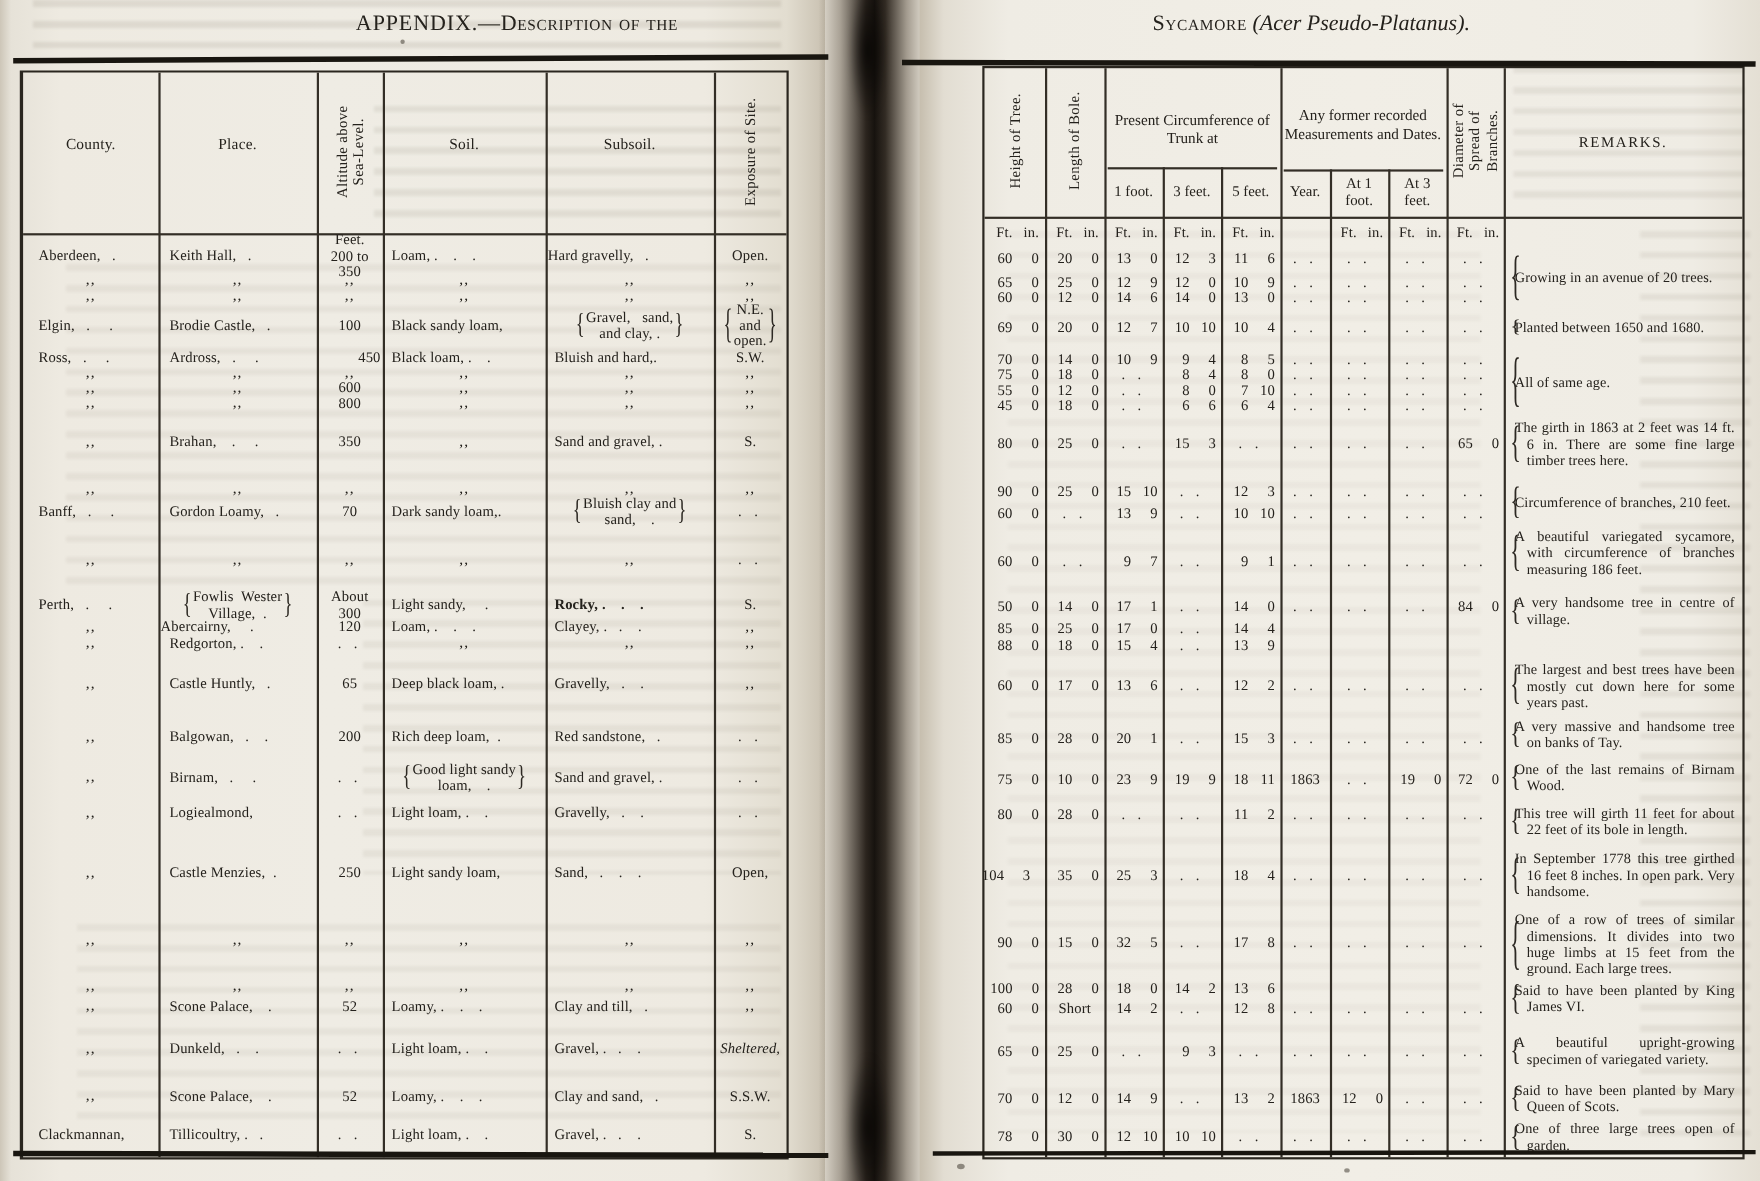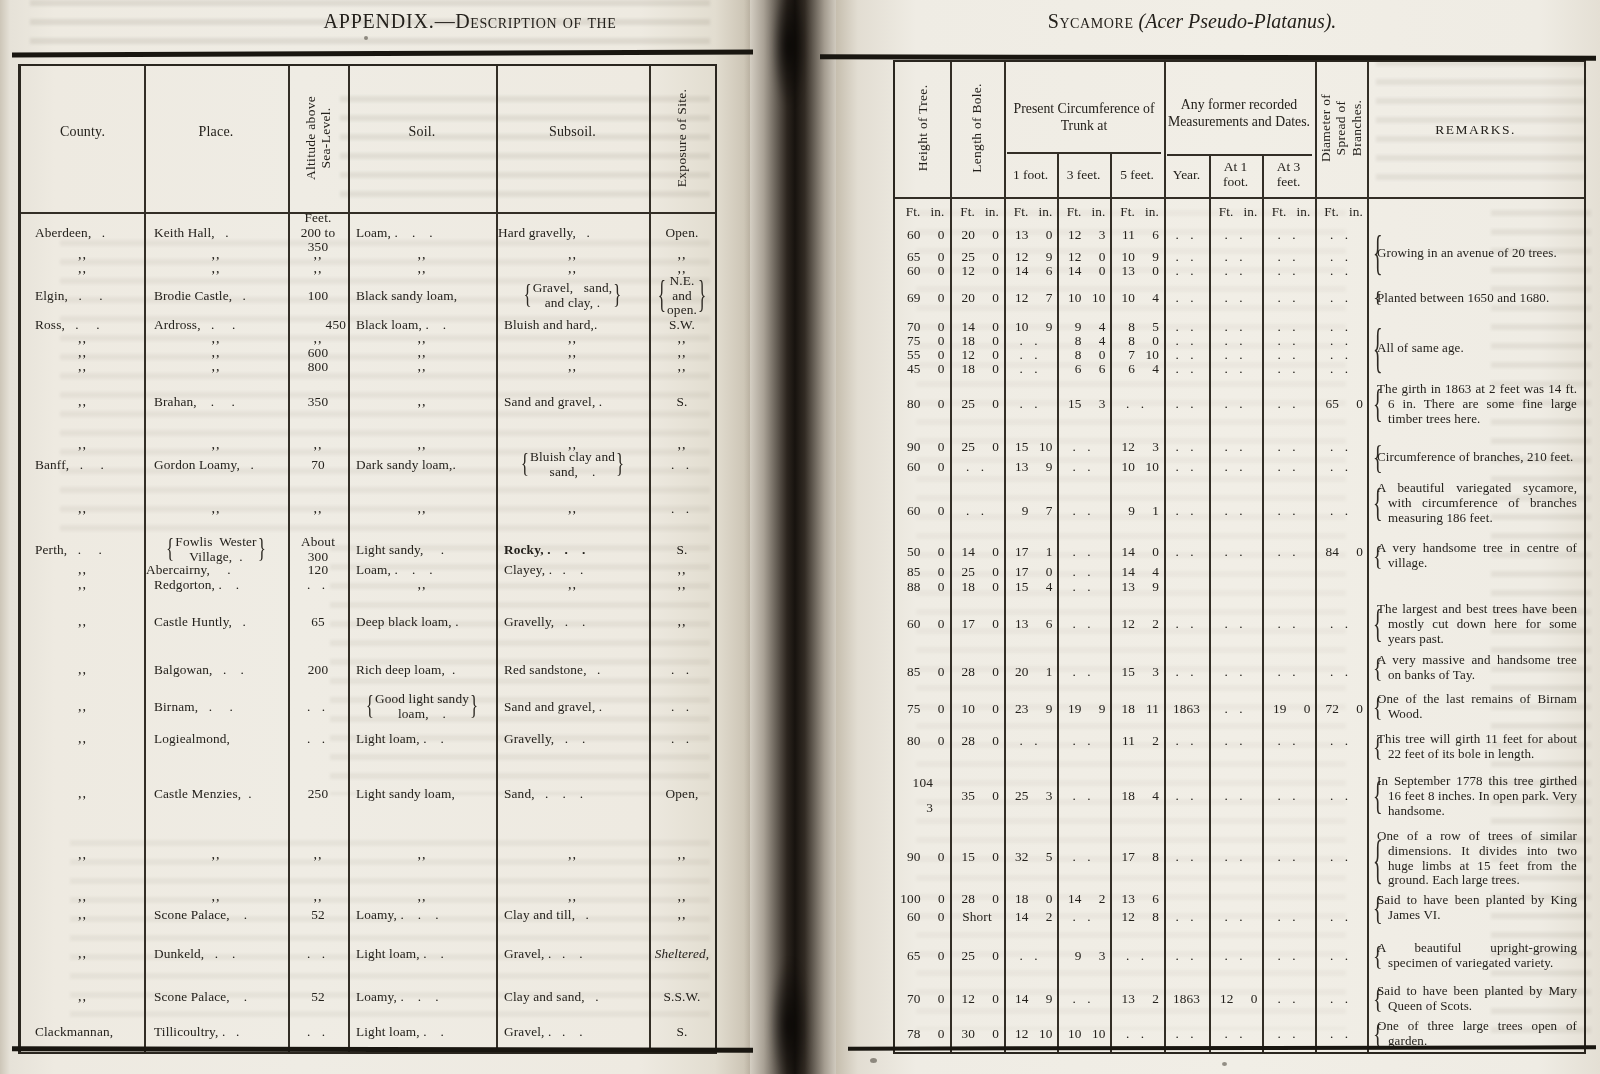--- a/index.html
+++ b/index.html
@@ -726,21 +726,21 @@
       <div class="cl dots" style="left: 110px; width: 51px; top: 679px;">. .</div>
       <div class="cl dots" style="left: 163px; width: 51px; top: 679px;">. .</div>
       <div class="cl ftin" style="left: 216px; width: 52px; top: 679px;">
         <span class="f">11</span>
         <span class="i">2</span>
       </div>
       <div class="cl dots" style="left: 270px; width: 43px; top: 679px;">. .</div>
       <div class="cl dots" style="left: 315px; width: 51px; top: 679px;">. .</div>
       <div class="cl dots" style="left: 368px; width: 51px; top: 679px;">. .</div>
       <div class="cl dots" style="left: 421px; width: 50px; top: 679px;">. .</div>
-      <div class="cl ftin" style="left: 1px; width: 37px; top: 734px; flex-direction: column;">
+      <div class="cl ftin" style="left: 1px; width: 37px; top: 734px;">
         <span class="f">104</span>
         <span class="i">3</span>
       </div>
       <div class="cl ftin" style="left: 56px; width: 52px; top: 734px;">
         <span class="f">35</span>
         <span class="i">0</span>
       </div>
       <div class="cl ftin" style="left: 110px; width: 51px; top: 734px;">
         <span class="f">25</span>
         <span class="i">3</span>

